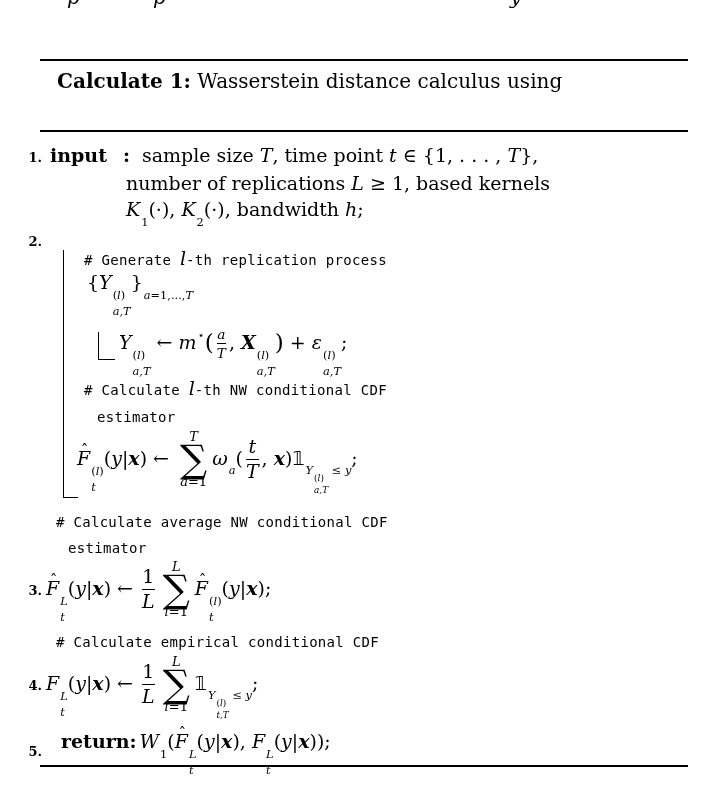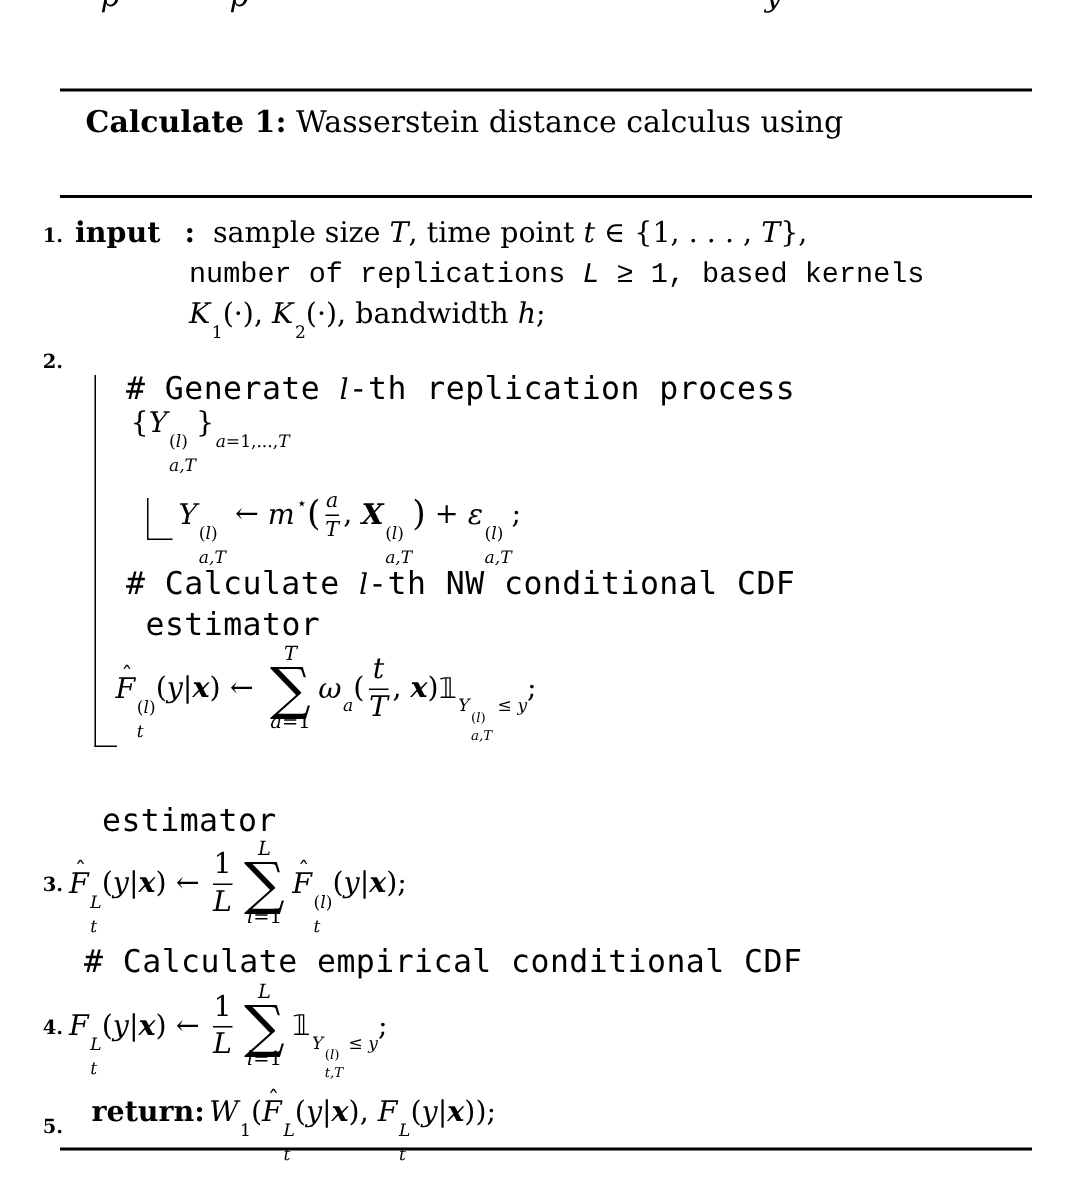--- a/index.html
+++ b/index.html
@@ -5,36 +5,36 @@
   html,body{margin:0;padding:0;background:#ffffff;}
   body{width:722px;height:800px;position:relative;overflow:hidden;color:#000;}
   #algo{position:absolute;inset:0;font-family:"DejaVu Serif","DejaVu Sans","Liberation Serif",serif;font-size:19px;}
   .row{position:absolute;white-space:nowrap;}
   .rm{font-style:normal;}
   .it{font-style:italic;}
   .bf{font-weight:bold;}
   .bi{font-weight:bold;font-style:italic;}
   .lg{font-size:1.22em;vertical-align:-0.06em;}
   .dbl{font-family:"DejaVu Sans","DejaVu Serif",sans-serif;}
-  .mono{font-family:"DejaVu Sans Mono","Liberation Mono",monospace;font-size:21px;letter-spacing:.3px;}
+  .mono{font-family:"DejaVu Sans Mono","Liberation Mono",monospace;font-size:14px;letter-spacing:.3px;}
   .num{position:absolute;left:24px;width:18px;text-align:right;font-weight:bold;font-size:13px;
        font-family:"DejaVu Serif","Liberation Serif",serif;}
   .rule{position:absolute;left:40px;width:648px;background:#000;}
   #rule-top{top:59px;height:2px;}
   #rule-cap{top:130px;height:1.5px;}
   #rule-bot{top:765px;height:2px;}
   .blockline{position:absolute;border-left:1.3px solid #000;border-bottom:1.3px solid #000;}
   #outerblock{left:63px;top:250px;width:14px;height:247px;}
   #innerblock{left:98px;top:332px;width:16px;height:27px;}
   .desc{position:absolute;top:-15px;font-style:italic;font-size:20px;}
   #d1{left:67px;} #d2{left:153px;} #d3{left:510px;}
   #cap1{left:57px;top:69px;font-size:20px;}
   #cap2{left:38px;top:98px;font-size:20px;}
   #r1{left:50px;top:144px;}  #n1{top:150px;}
-  #r2{left:126px;top:172px;font-family:Liberation Mono, monospace;}
+  #r2{left:126px;top:172px;}
   #r3{left:126px;top:198px;}
   #r4{left:50px;top:228px;}  #n2{top:234px;}
   #r5{left:84px;top:247px;}
   #r6{left:87px;top:271px;}
   #r7{left:81px;top:302px;}
   #r8{left:119px;top:327px;}
   #r9{left:84px;top:377px;}
   #r10{left:97px;top:404px;}
   #r11{left:77px;top:430px;}
   #r13{left:56px;top:509px;}
@@ -130,20 +130,21 @@
         <span class="fnum"><span class="it">t</span></span>
         <span class="fbar"></span>
         <span class="fden"><span class="it">T</span></span>
       </span><span class="rm">, </span><span class="bi">x</span><span class="rm">)</span><span class="ssw"><span class="dbl">𝟙</span><span class="scr subonly">
           <span class="s-sub"><span class="ssw"><span class="it">Y</span><span class="scr both">
                 <span class="s-sup"><span class="rm">(</span><span class="it">l</span><span class="rm">)</span></span>
                 <span class="s-sub"><span class="it">a,T</span></span>
               </span></span><span class="rm"> ≤ </span><span class="it">y</span></span>
         </span></span><span class="rm">;</span></div>
 
+  <div class="row" id="r13"><span class="mono"># Calculate average NW conditional CDF</span></div>
   <div class="row" id="r14"><span class="mono">estimator</span></div>
 
   <div class="num" id="n3">3.</div>
   <div class="row" id="r15"><span class="ssw"><span class="hat"><span class="hbase">F</span><span class="hatmark">ˆ</span></span><span class="scr both">
           <span class="s-sup"><span class="it">L</span></span>
           <span class="s-sub"><span class="it">t</span></span>
         </span></span><span class="rm">(</span><span class="it">y</span><span class="rm">|</span><span class="bi">x</span><span class="rm">) ← </span><span class="frac">
         <span class="fnum"><span class="rm">1</span></span>
         <span class="fbar"></span>
         <span class="fden"><span class="it">L</span></span>

